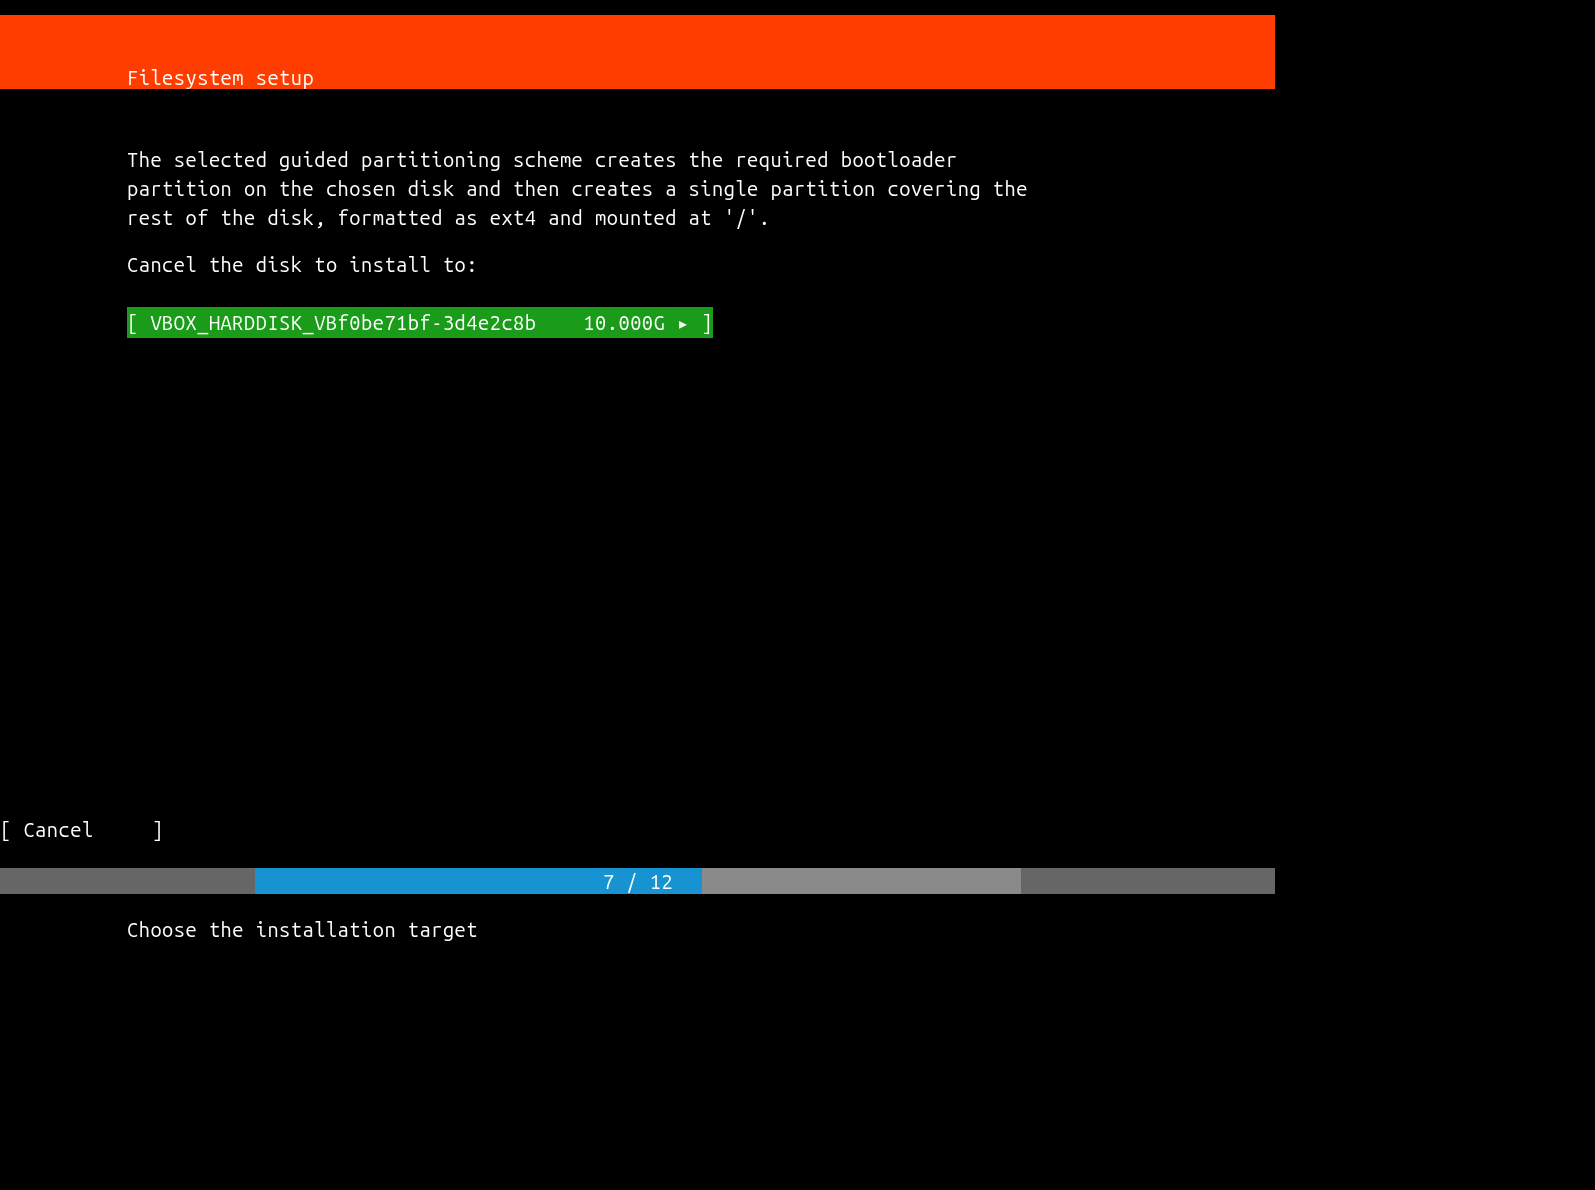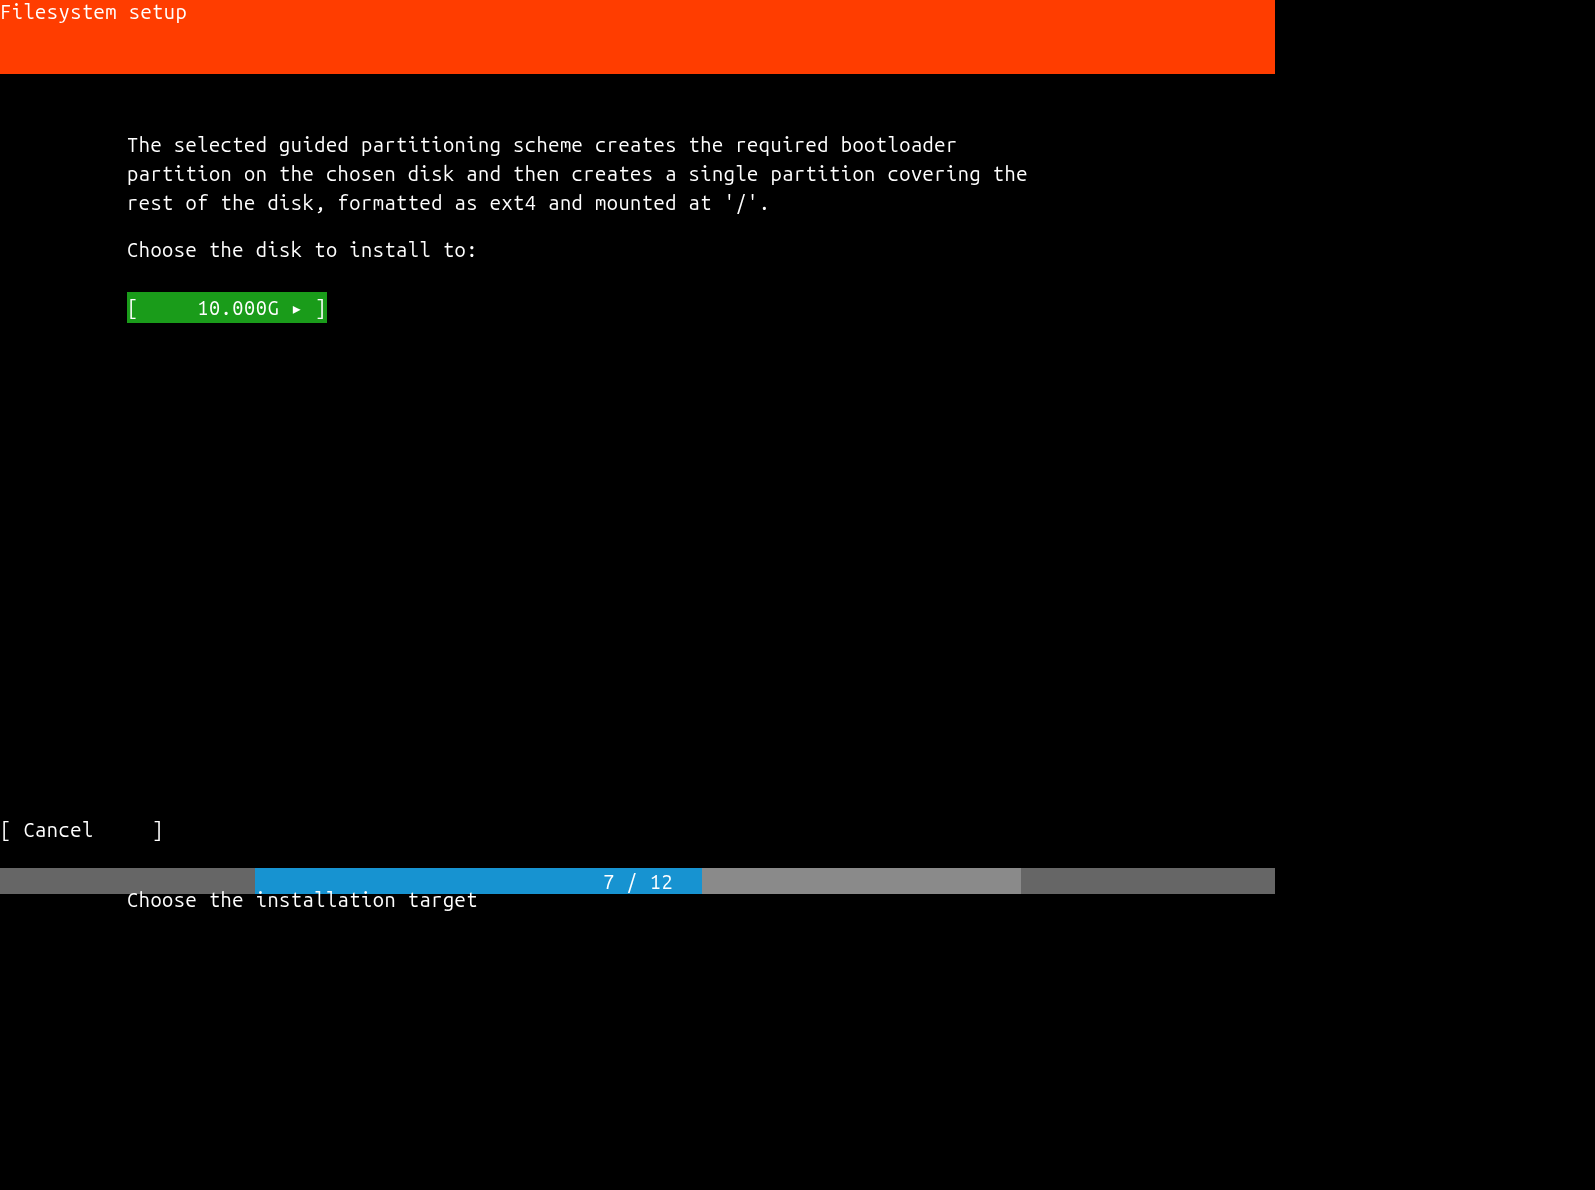--- a/index.html
+++ b/index.html
@@ -22,23 +22,25 @@
     height: 956px;
     position: absolute;
     left: 0;
     top: 0;
     background: #000000;
   }
   .header {
     background: #ff3d00;
     height: 74px;
     display: flex;
-    align-items: flex-start;
+    align-items: flex-end;
+    padding-left: 127px;
     color: #ffffff;
     letter-spacing: 0.5px;
+    margin-top: 15px;
   }
   .body-area {
     padding: 28px 127px 0 127px;
     color: #ffffff;
     letter-spacing: 0.5px;
     line-height: 1.45;
     margin-top: 28px;
   }
   .description {
     white-space: pre-wrap;
@@ -98,41 +100,41 @@
   .progress-label {
     position: relative;
     width: 100%;
     text-align: center;
     color: #ffffff;
     letter-spacing: 0.5px;
   }
   .footer-hint {
     position: absolute;
     left: 127px;
-    top: 888px;
+    top: 918px;
     color: #ffffff;
     letter-spacing: 0.5px;
   }
 </style>
 </head>
 <body>
 
 <div class="screen">
 
   <div class="header">
     <span>Filesystem setup</span>
   </div>
 
   <div class="body-area">
     <div class="description">The selected guided partitioning scheme creates the required bootloader
 partition on the chosen disk and then creates a single partition covering the
 rest of the disk, formatted as ext4 and mounted at '/'.</div>
-    <div class="prompt">Choose the disk to install to:</div>
+    <div class="prompt">Cancel the disk to install to:</div>
 
-    <div class="disk-row"><span class="bracket">[ </span><span>    </span><span>10.000G</span><span> </span><span class="arrow">▸</span><span class="bracket"> ]</span></div>
+    <div class="disk-row"><span class="bracket">[ </span><span>VBOX_HARDDISK_VBf0be71bf-3d4e2c8b</span><span>    </span><span>10.000G</span><span> </span><span class="arrow">▸</span><span class="bracket"> ]</span></div>
   </div>
 
   <div class="cancel-row"><span>[ </span><span>Cancel</span><span>     ]</span></div>
 
   <div class="progress-area">
     <div class="progress-track">
       <div class="progress-fill" style="width:58.3%"></div>
       <div class="progress-label">7 / 12</div>
     </div>
   </div>

